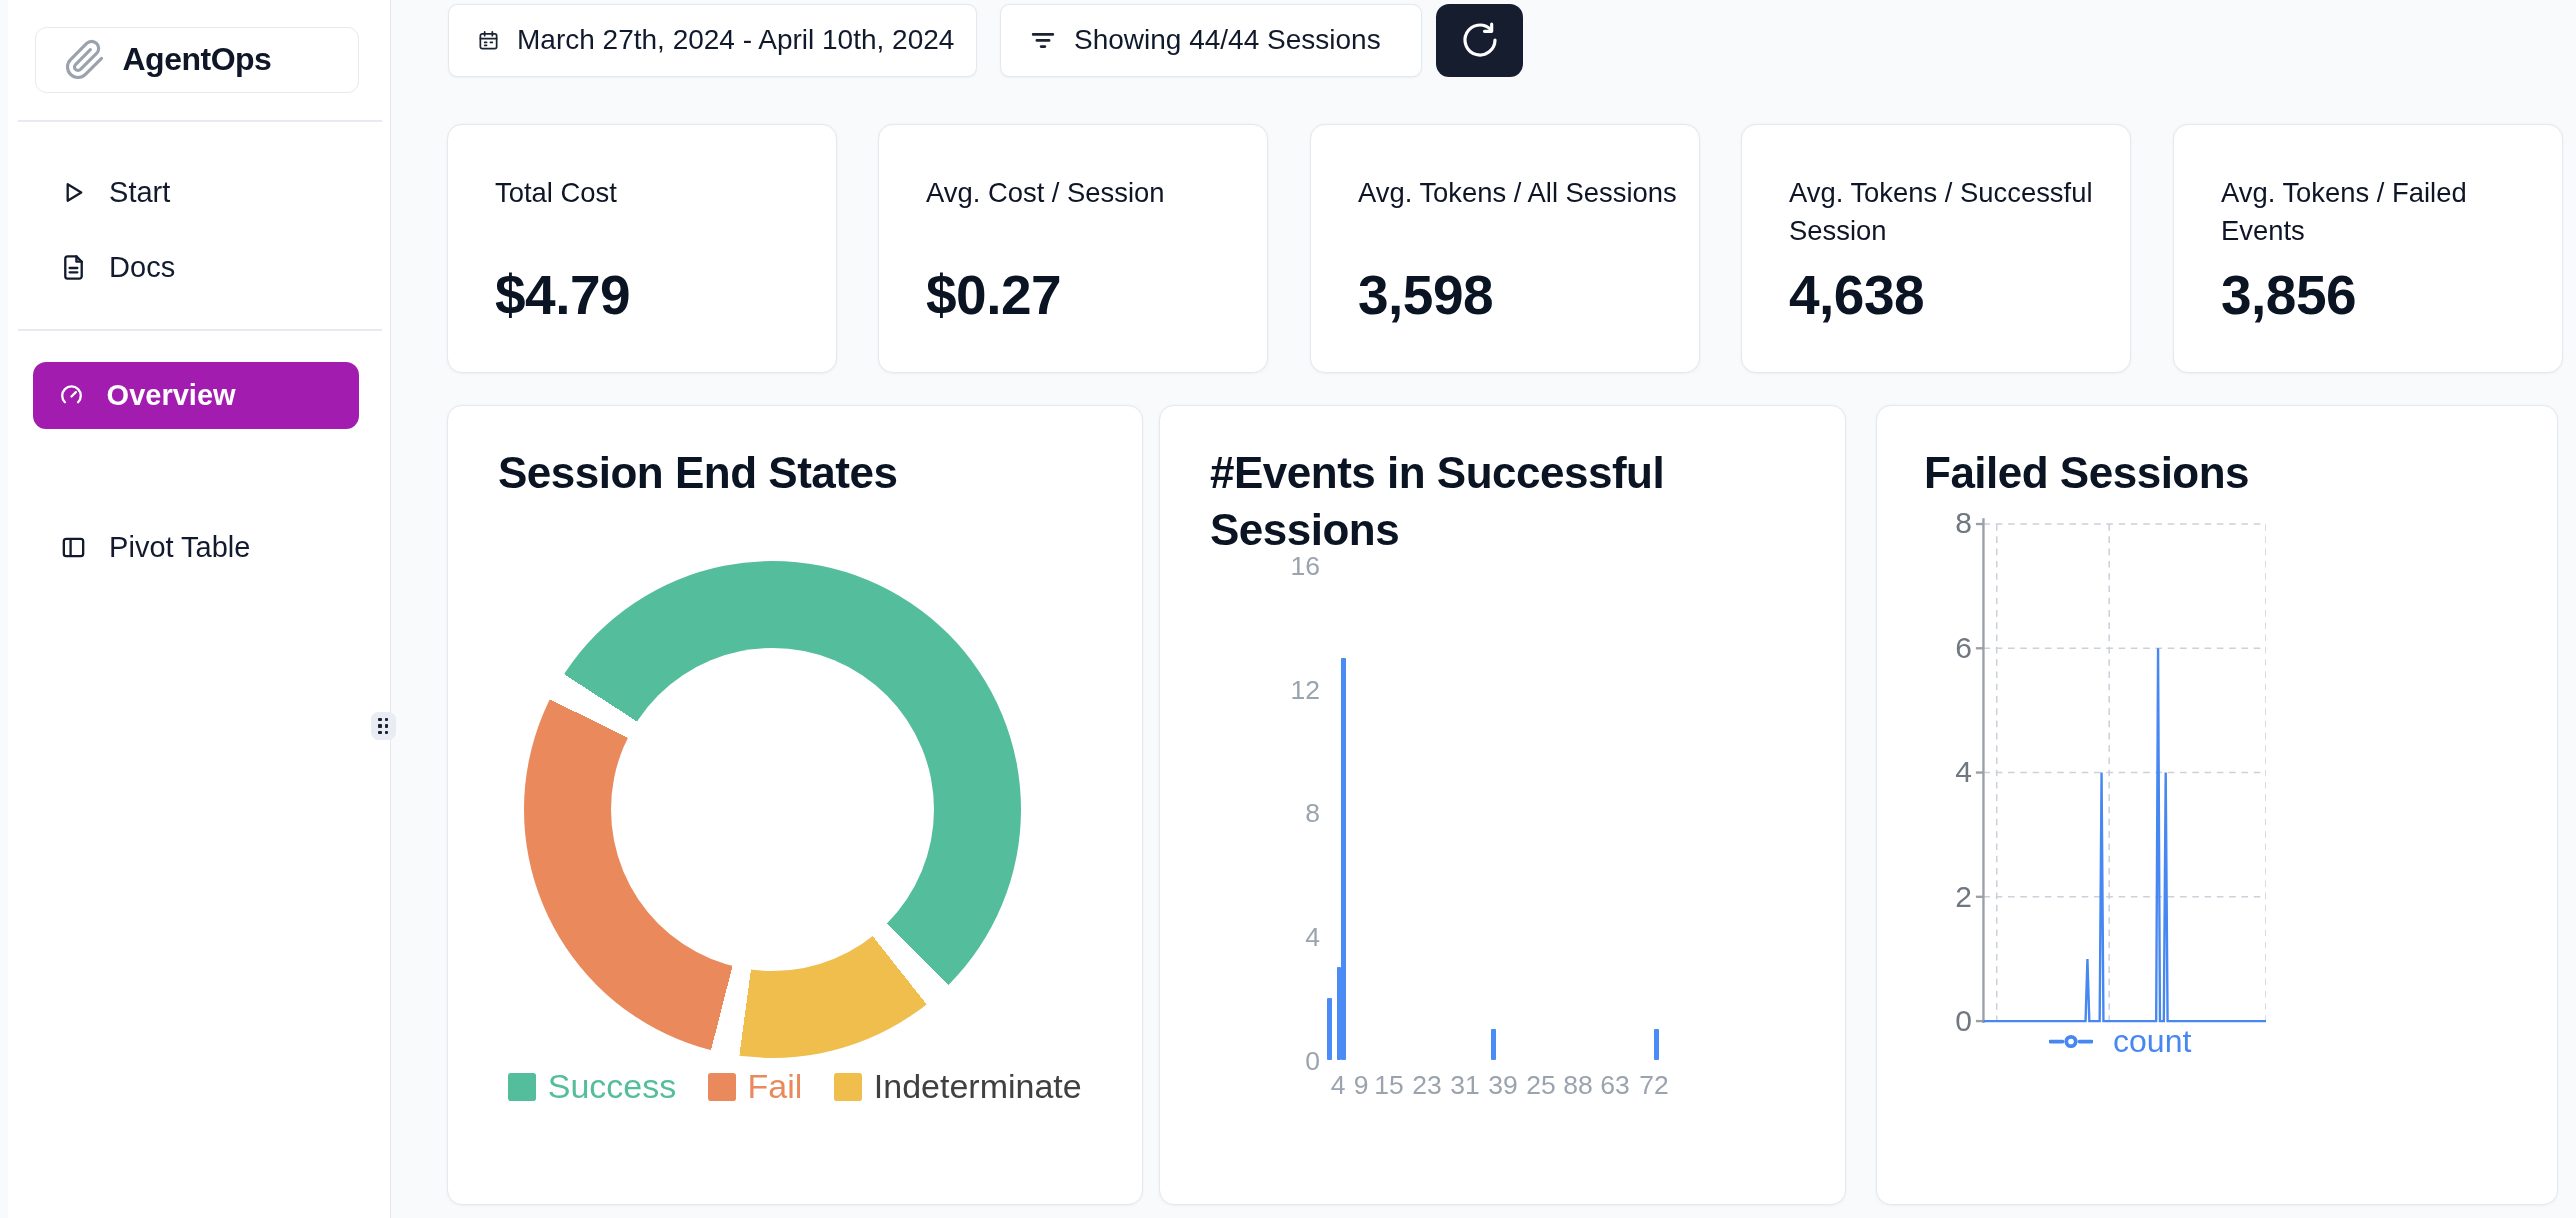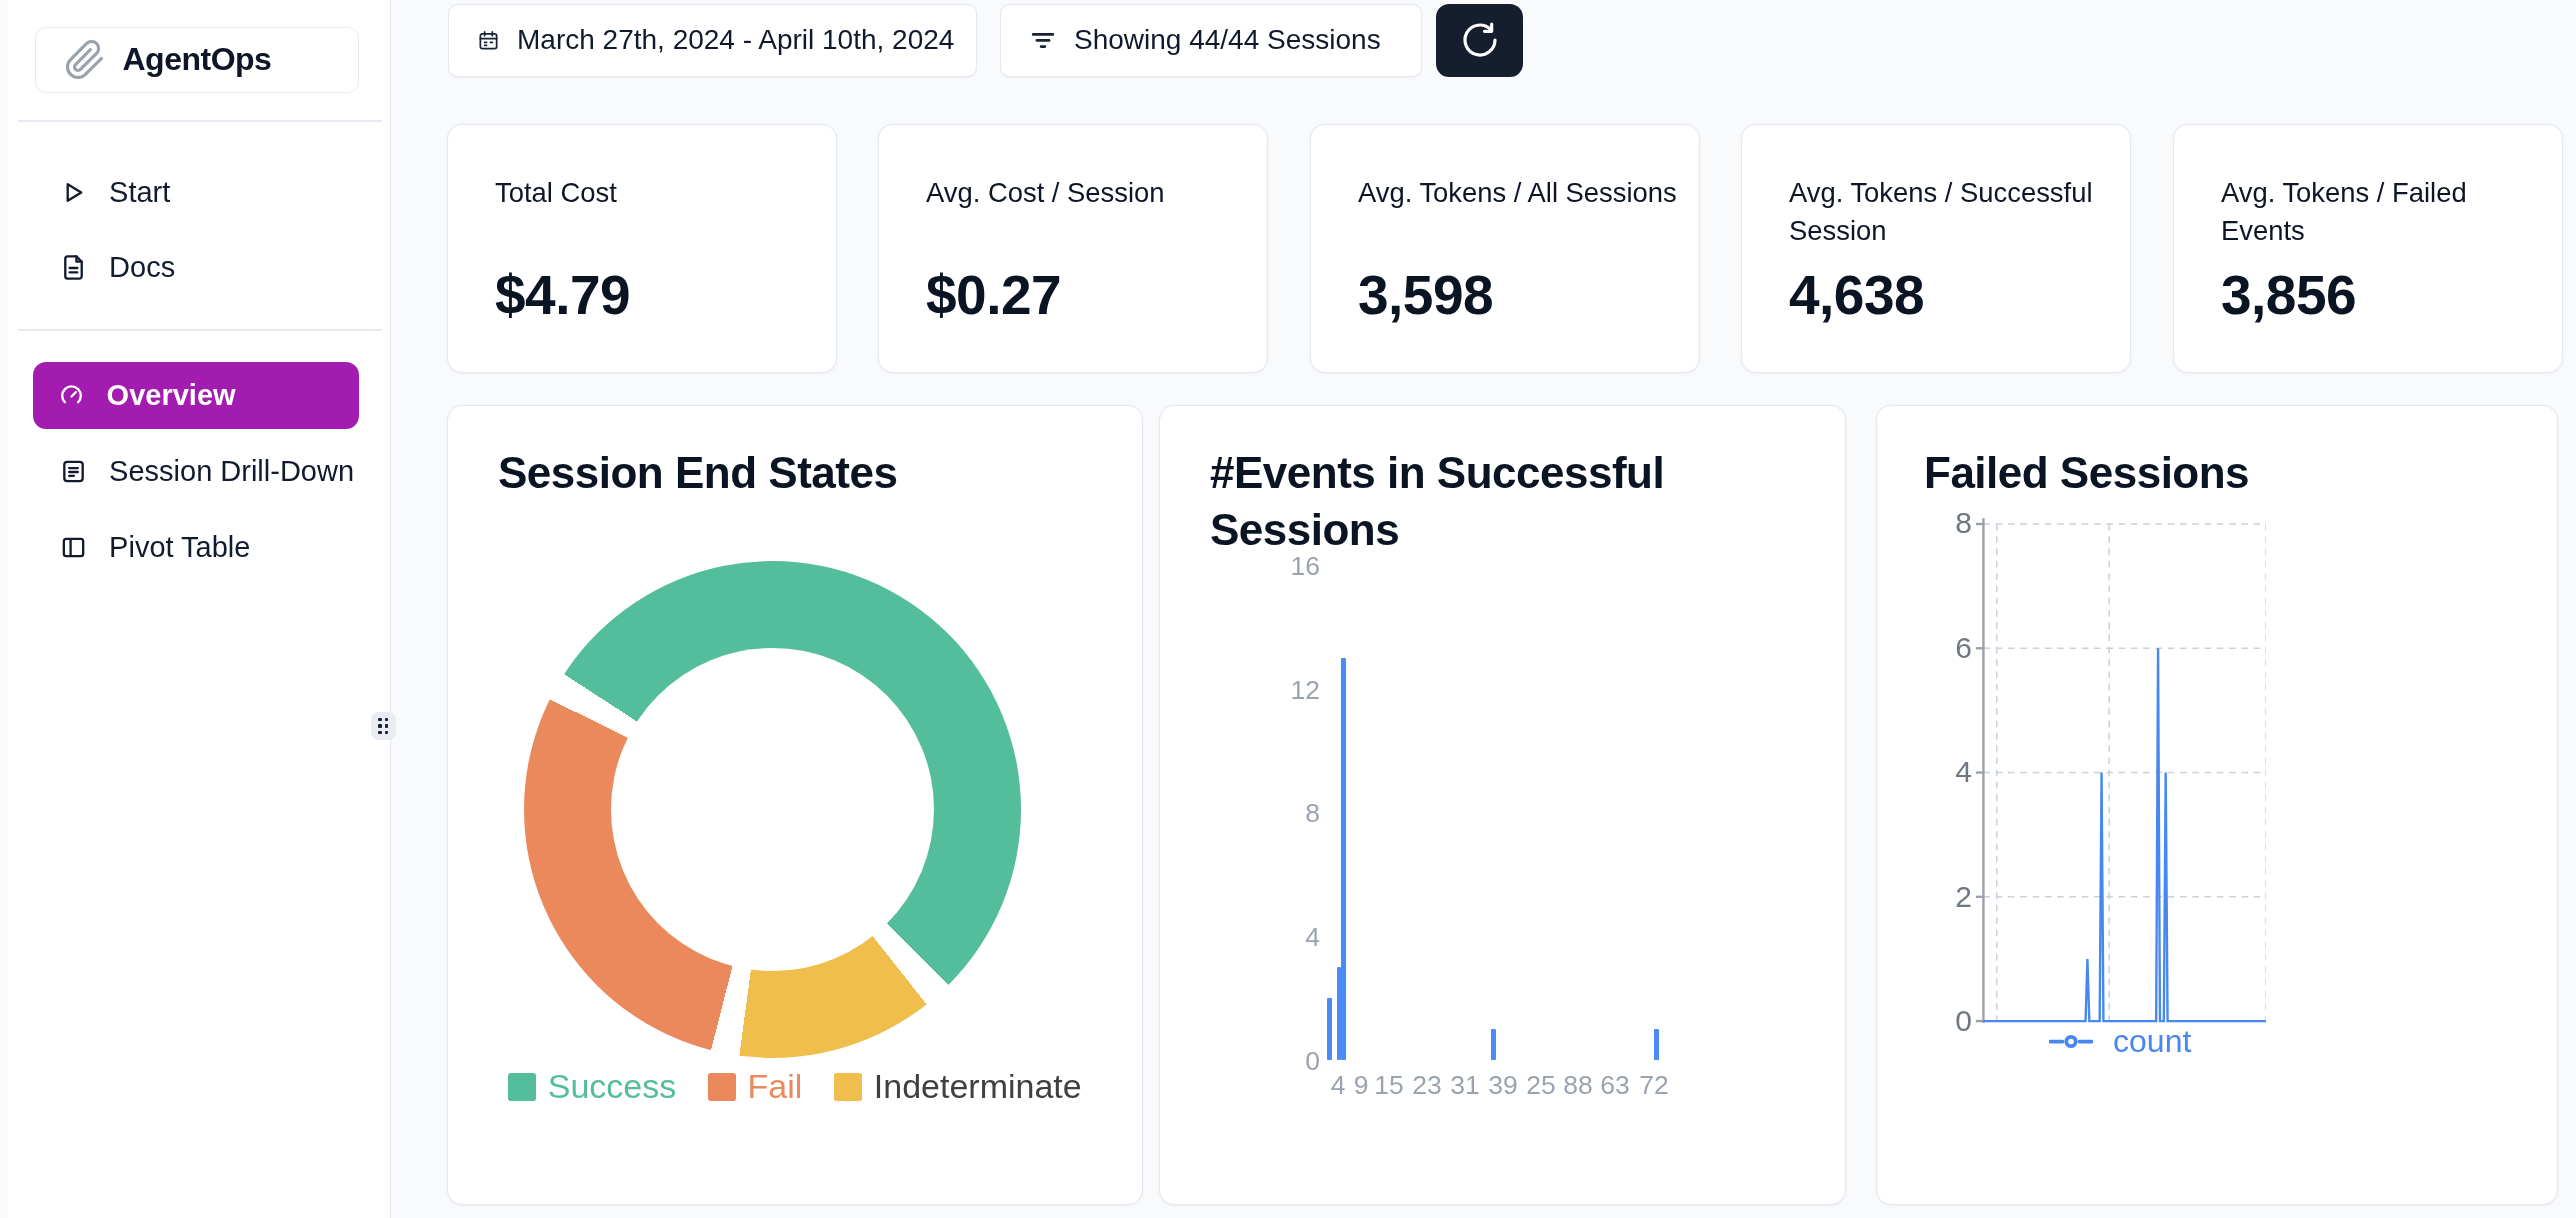--- a/index.html
+++ b/index.html
@@ -146,29 +146,20 @@
   <div class="nav-item active" style="top:362px">
     <span style="display:flex">
       <svg width="29" height="29" viewBox="0 0 30 30" fill="none" stroke="#FFFFFF" stroke-width="2.4" stroke-linecap="round">
         <path d="M8.2 22 A9.6 9.6 0 1 1 21.8 22"></path>
         <path d="M15 16 L19.5 11.5"></path>
       </svg>
     </span>
     <span>Overview</span>
   </div>
 
-  <div class="nav-item" style="top:442px">
-    <span style="display:flex">
-      <svg width="29" height="29" viewBox="0 0 30 30" fill="none" stroke="#121B2E" stroke-width="2.4" stroke-linecap="round" stroke-linejoin="round">
-        <rect x="5.5" y="5" width="19" height="20" rx="3"></rect>
-        <path d="M10.5 11.5h9M10.5 15.5h9M10.5 19.5h5"></path>
-      </svg>
-    </span>
-    <span>Session Drill-Down</span>
-  </div>
 
   <div class="nav-item" style="top:518px">
     <span style="display:flex">
       <svg width="29" height="29" viewBox="0 0 30 30" fill="none" stroke="#121B2E" stroke-width="2.4" stroke-linejoin="round">
         <rect x="5" y="6" width="20" height="18" rx="2.5"></rect>
         <path d="M12 6v18"></path>
       </svg>
     </span>
     <span>Pivot Table</span>
   </div>

